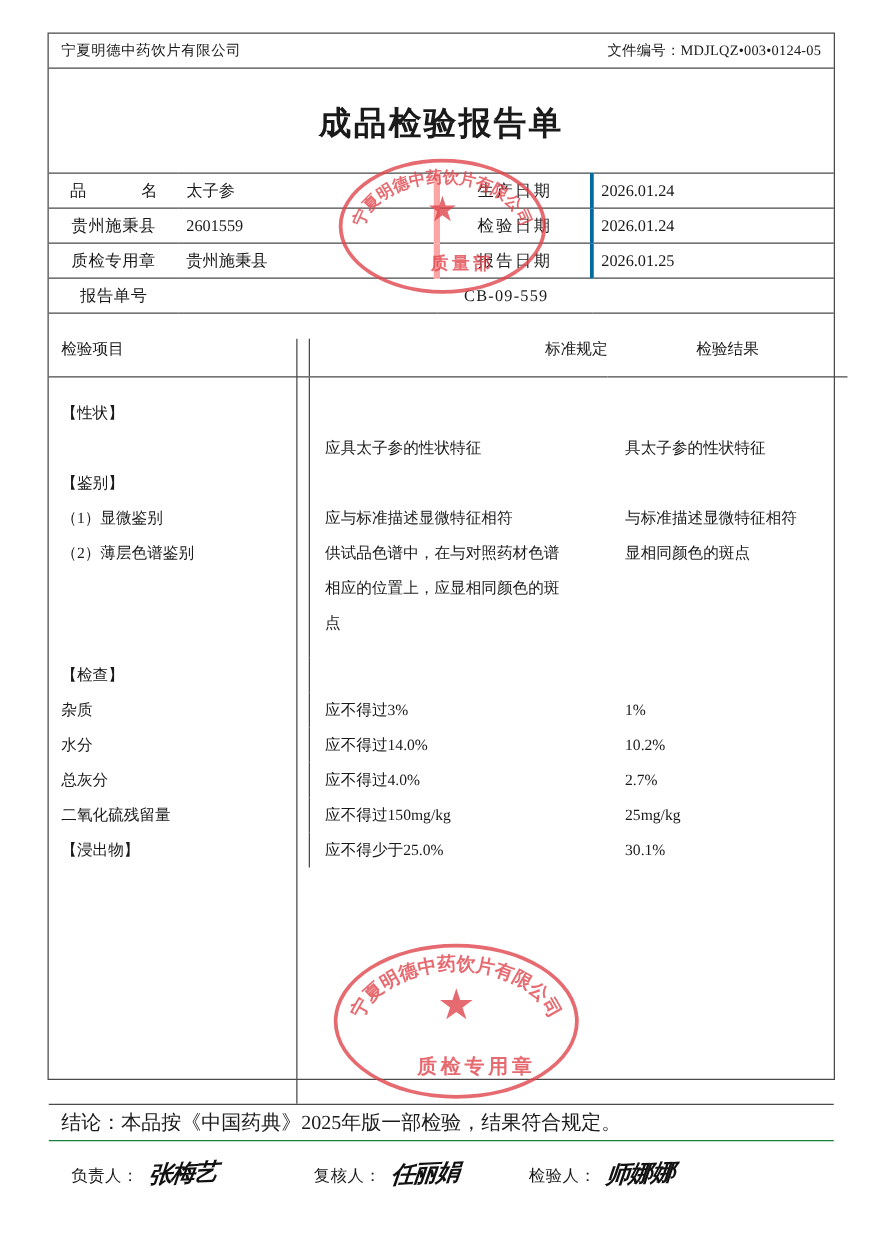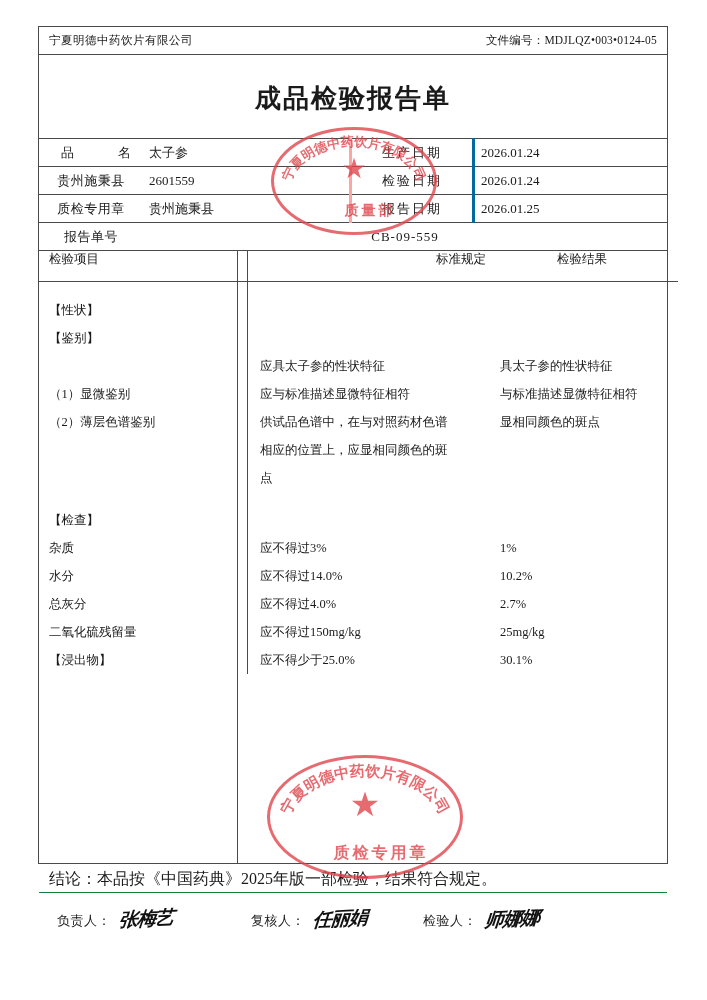--- a/index.html
+++ b/index.html
@@ -62,26 +62,26 @@
     padding: 0 6px;
     vertical-align: middle;
   }
   td.lbl {
     width: 92px;
     text-align: center;
     letter-spacing: 0.5px;
   }
   td.lbl-sp {
     width: 92px;
-    text-align: right;
+    text-align: center;
     letter-spacing: 6px;
     text-indent: 6px;
   }
   td.val {
-    border-right: 3px solid #fca5a5;
+    border-right: 5px solid #fca5a5;
     padding-left: 12px;
   }
   td.lbl2 {
     width: 108px;
     text-align: center;
     letter-spacing: 2px;
     border-right: 3px solid #0369a1;
     font-family: Liberation Serif, serif;
   }
   td.val2 {
@@ -94,20 +94,21 @@
     text-align: center;
     letter-spacing: 1px;
   }
 
   
   table.results {
     width: 100%;
     border-collapse: collapse;
     table-layout: fixed;
     font-size: 12.5px;
+    margin-top: 20px;
   }
   table.results td {
     vertical-align: top;
     padding: 0;
   }
   .colhead td {
     height: 30px;
     padding-top: 6px;
     border-bottom: 1px solid #4a4a4a;
   }
@@ -281,28 +282,28 @@
             <td class="c2"></td>
             <td class="c3"></td>
           </tr>
 
       <tr class="body-rows">
         <td class="c1">【性状】</td>
         <td class="c2"></td>
         <td class="c3"></td>
       </tr>
       <tr class="body-rows">
+        <td class="c1"></td>
+        <td class="c2">应具太子参的性状特征</td>
+        <td class="c3">具太子参的性状特征</td>
+      </tr>
+      <tr class="body-rows">
         <td class="c1">【鉴别】</td>
         <td class="c2"></td>
         <td class="c3"></td>
-      </tr>
-      <tr class="body-rows">
-        <td class="c1"></td>
-        <td class="c2">应具太子参的性状特征</td>
-        <td class="c3">具太子参的性状特征</td>
       </tr>
       <tr class="body-rows">
         <td class="c1">（1）显微鉴别</td>
         <td class="c2">应与标准描述显微特征相符</td>
         <td class="c3">与标准描述显微特征相符</td>
       </tr>
       <tr class="body-rows">
         <td class="c1">（2）薄层色谱鉴别</td>
         <td class="c2">供试品色谱中，在与对照药材色谱</td>
         <td class="c3">显相同颜色的斑点</td>

